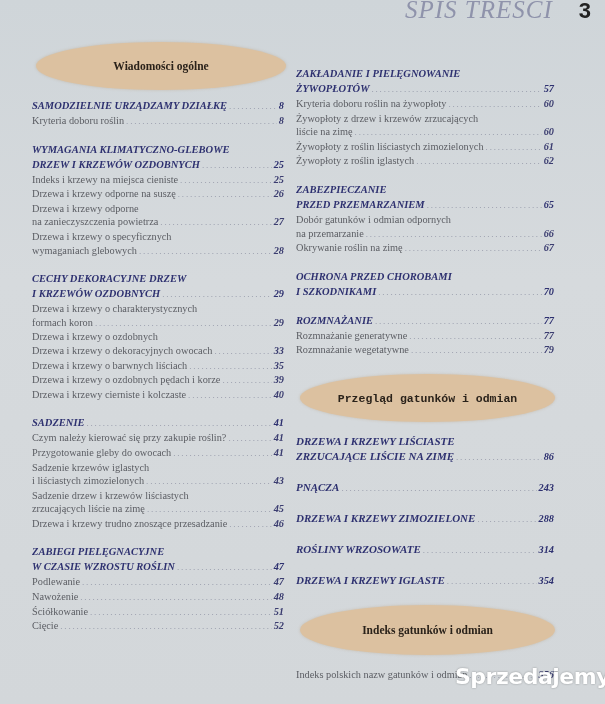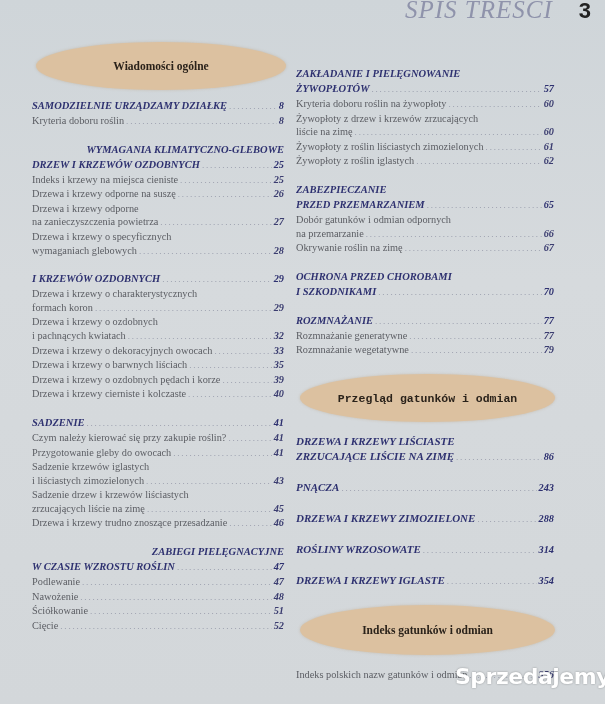--- a/index.html
+++ b/index.html
@@ -11,21 +11,21 @@
   }
   .page-header {
     position: absolute; top: -4px; right: 14px; display: flex; align-items: baseline; gap: 26px;
   }
   .header-title {
     font-style: italic; font-size: 25px; color: #8f93ab; letter-spacing: 1px;
   }
   .header-num { font-size: 22px; color: #222; font-weight: bold; font-family: "Liberation Sans", sans-serif; }
 
   .col { position: absolute; }
-  .col-left { left: 32px; width: 252px; top: 42px; text-align: right; }
+  .col-left { left: 32px; width: 252px; top: 42px; }
   .col-right { left: 296px; width: 258px; top: 66px; }
 
   .oval {
     background: #dcc1a0;
     border-radius: 50%;
     display: flex; align-items: center; justify-content: center;
     font-weight: bold; font-size: 11.5px; color: #2a221a;
     box-shadow: 0 0 3px rgba(180,150,110,0.4);
   }
   .oval-1 { width: 250px; height: 48px; margin-left: 4px; margin-bottom: 8px; }
@@ -117,40 +117,36 @@
         <span class="lbl">Drzewa i krzewy o specyficznych</span>
       </div>
     <div class="row sub">
         <span class="lbl">wymaganiach glebowych</span>
         <span class="dots"></span>
         <span class="pg">28</span>
       </div>
   </div>
 
   <div class="section">
+    <div class="h-line">CECHY DEKORACYJNE DRZEW</div>
     <div class="row h">
         <span class="lbl">I KRZEWÓW OZDOBNYCH</span>
         <span class="dots"></span>
         <span class="pg">29</span>
       </div>
     <div class="row sub nodots">
         <span class="lbl">Drzewa i krzewy o charakterystycznych</span>
       </div>
     <div class="row sub">
         <span class="lbl">formach koron</span>
         <span class="dots"></span>
         <span class="pg">29</span>
       </div>
     <div class="row sub nodots">
         <span class="lbl">Drzewa i krzewy o ozdobnych</span>
-      </div>
-    <div class="row sub">
-        <span class="lbl">i pachnących kwiatach</span>
-        <span class="dots"></span>
-        <span class="pg">32</span>
       </div>
     <div class="row sub">
         <span class="lbl">Drzewa i krzewy o dekoracyjnych owocach</span>
         <span class="dots"></span>
         <span class="pg">33</span>
       </div>
     <div class="row sub">
         <span class="lbl">Drzewa i krzewy o barwnych liściach</span>
         <span class="dots"></span>
         <span class="pg">35</span>

